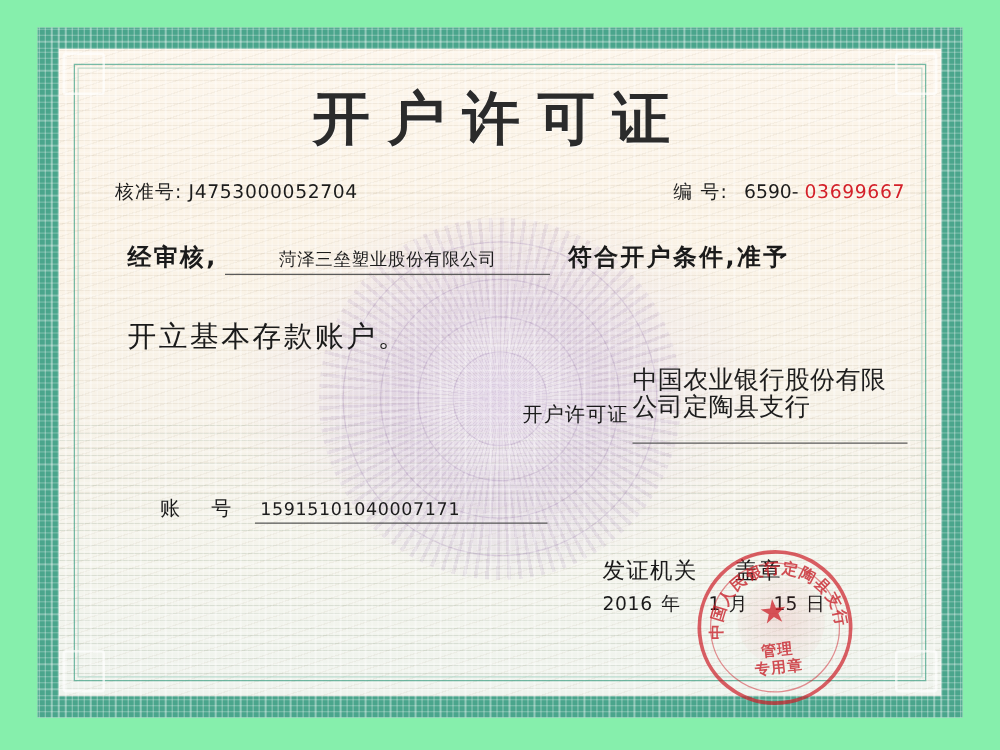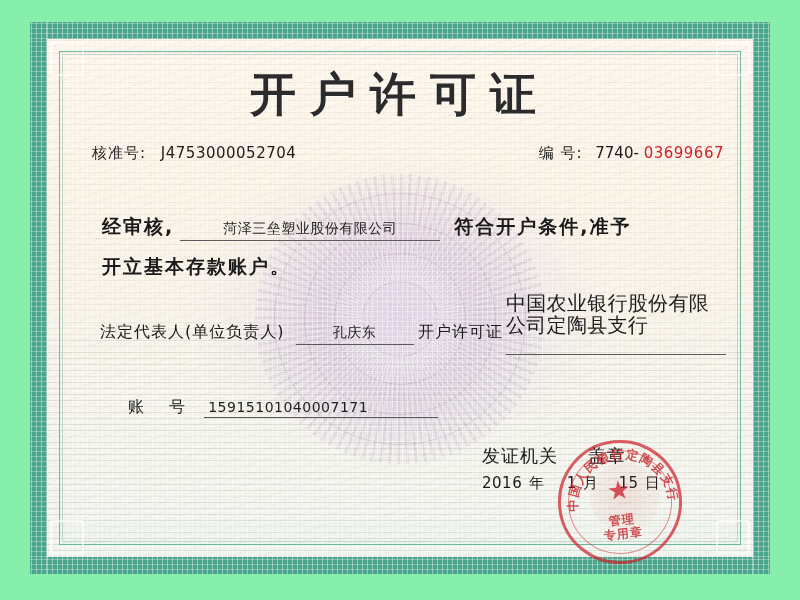--- a/index.html
+++ b/index.html
@@ -162,21 +162,20 @@
     color: #1c1c1c;
   }
   .approval {
     position: absolute;
     left: 0;
     top: 0;
     white-space: nowrap;
   }
   .approval .label { letter-spacing: 1px; }
   .approval .value {
-    margin-left: 10px;
     font-family: "DejaVu Sans", sans-serif;
     letter-spacing: 0.5px;
   }
   .serial {
     position: absolute;
     right: 0;
     top: 0;
     white-space: nowrap;
   }
   .serial .label { letter-spacing: 1px; }
@@ -184,21 +183,21 @@
   .serial .red {
     color: #d4202a;
     font-weight: normal;
     letter-spacing: 0.5px;
   }
 
   .body-line1 {
     position: absolute;
     left: 72px;
     right: 46px;
-    top: 192px;
+    top: 171px;
     height: 26px;
     font-size: 19px;
     color: #1a1a1a;
     white-space: nowrap;
   }
   .body-line1 .lead { font-weight: bold; letter-spacing: 2px; }
   .fill {
     display: inline-block;
     border-bottom: 1px solid #5a5a5a;
     text-align: center;
@@ -209,22 +208,22 @@
     vertical-align: baseline;
     padding-bottom: 2px;
   }
   .f-company { width: 260px; }
   .body-line1 .tail { font-weight: bold; letter-spacing: 2px; margin-left: 8px; }
 
   .body-line2 {
     position: absolute;
     left: 72px;
     top: 232px;
-    font-size: 19px;
-    font-weight: bold;
+    font-size: 23px;
+    font-weight: normal;
     letter-spacing: 2px;
     color: #1a1a1a;
   }
 
   .rep-row {
     position: absolute;
     left: 70px;
     top: 300px;
     font-size: 16px;
     color: #1a1a1a;
@@ -388,36 +387,32 @@
 
     <div class="title">开户许可证</div>
 
     <div class="row-codes">
       <div class="approval">
         <span class="label">核准号:</span>
         <span class="value">J4753000052704</span>
       </div>
       <div class="serial">
         <span class="label">编 号:</span>
-        <span class="prefix">7740-</span>
+        <span class="prefix">6590-</span>
         <span class="red">03699667</span>
       </div>
     </div>
 
     <div class="body-line1">
       <span class="lead">经审核,</span>
       <span class="fill f-company">菏泽三垒塑业股份有限公司</span>
       <span class="tail">符合开户条件,准予</span>
     </div>
     <div class="body-line2">开立基本存款账户。</div>
 
-    <div class="rep-row">
-      <span class="lbl">法定代表人(单位负责人)</span>
-      <span class="fill f-rep">孔庆东</span>
-    </div>
 
     <div class="bank-row">
       <span class="lbl">开户许可证</span>
     </div>
     <div class="bank-name">中国农业银行股份有限公司定陶县支行</div>
     <div class="bank-underline"></div>
 
     <div class="acct-row">
       <span class="lbl">账 号</span>
       <span class="fill f-acct">15915101040007171</span>

